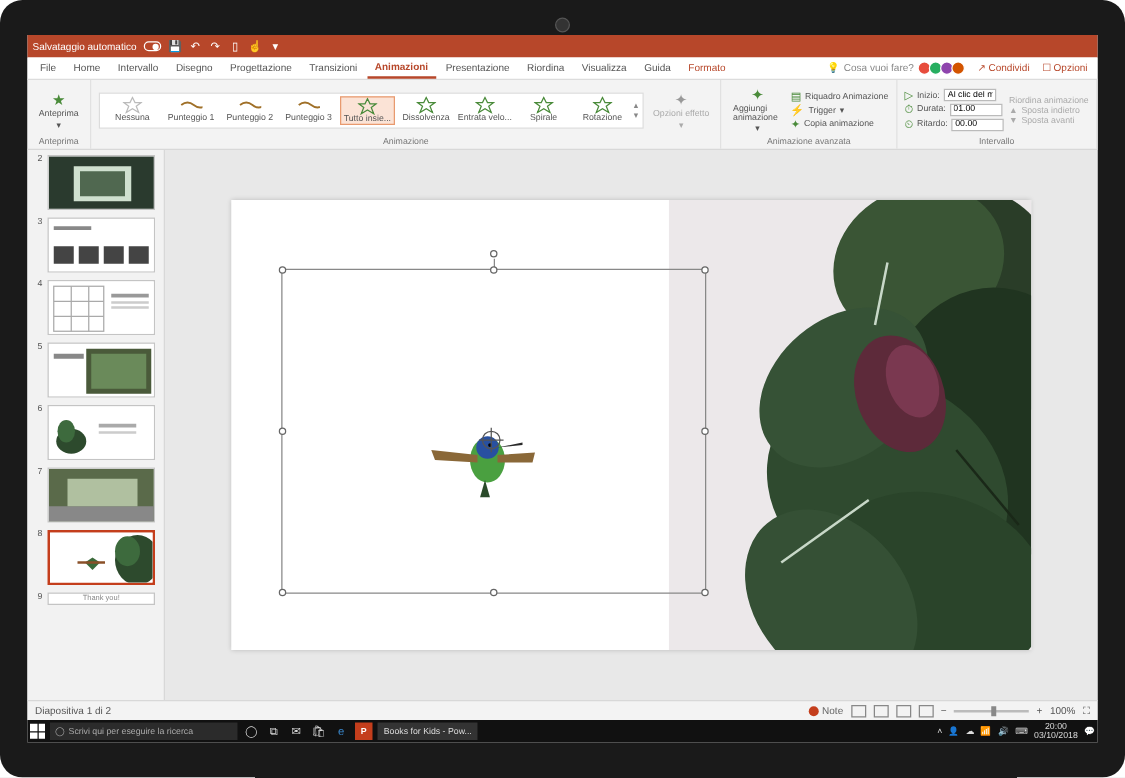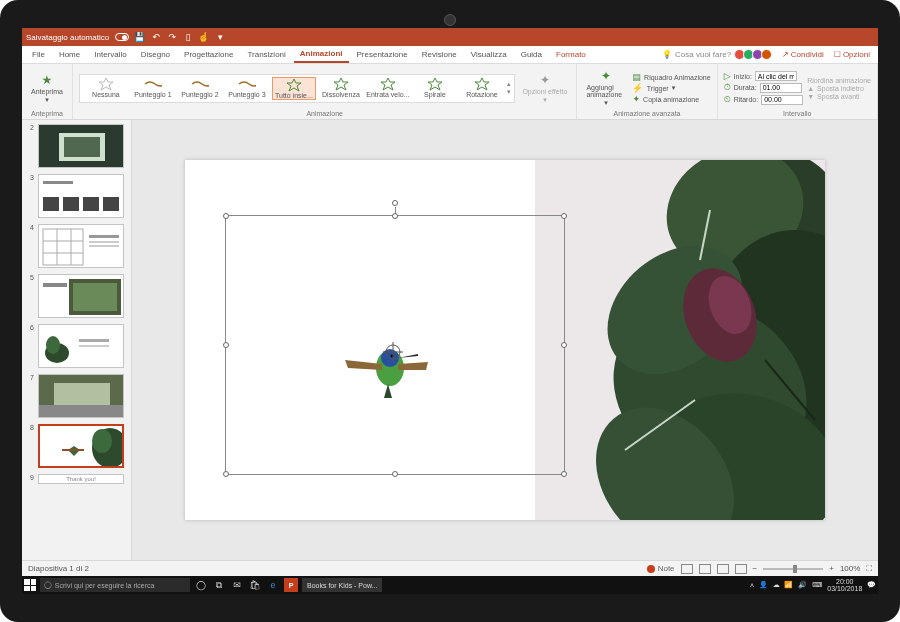--- a/index.html
+++ b/index.html
@@ -119,21 +119,21 @@
 
 <div class="menubar">
  <div class="tab">File</div>
  <div class="tab">Home</div>
  <div class="tab">Intervallo</div>
  <div class="tab">Disegno</div>
  <div class="tab">Progettazione</div>
  <div class="tab">Transizioni</div>
  <div class="tab active">Animazioni</div>
  <div class="tab">Presentazione</div>
- <div class="tab">Revisione</div>
+ <div class="tab">Riordina</div>
  <div class="tab">Visualizza</div>
  <div class="tab">Guida</div>
  <div class="tab ctx">Formato</div>
  <div class="spacer"></div>
  <div class="search">💡 <span>Cosa vuoi fare?</span></div>
  <div class="presence">
   <span class="dot"></span>
           <span class="dot"></span>
           <span class="dot"></span>
           <span class="dot"></span>

